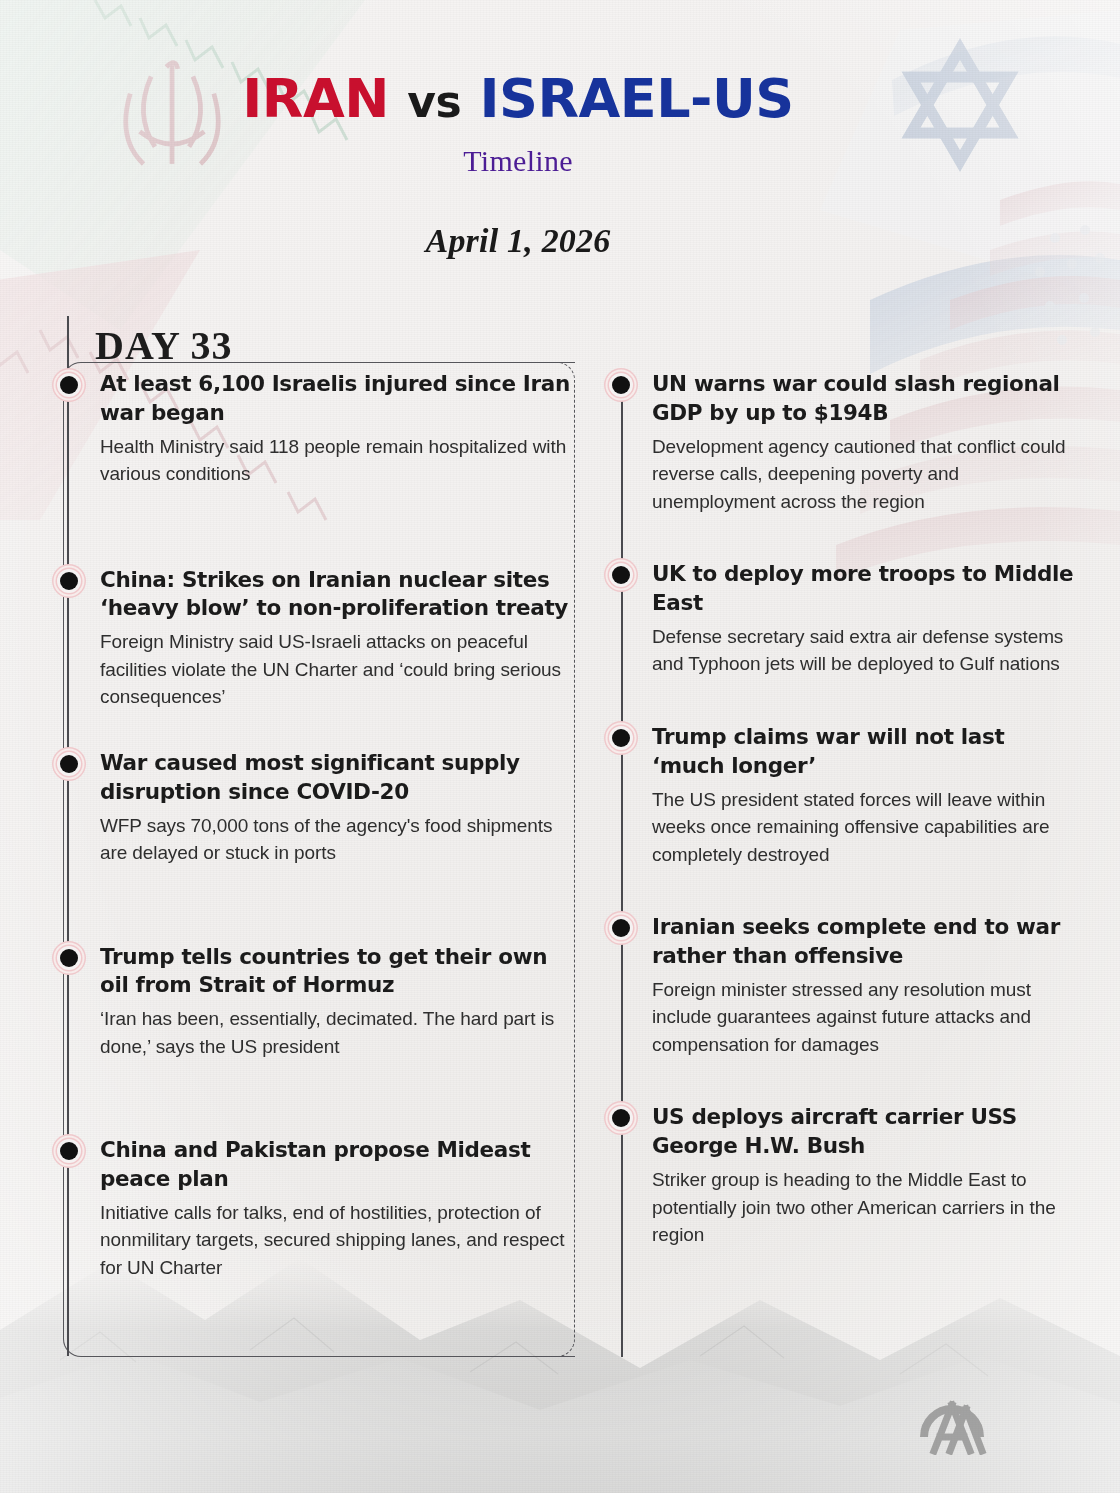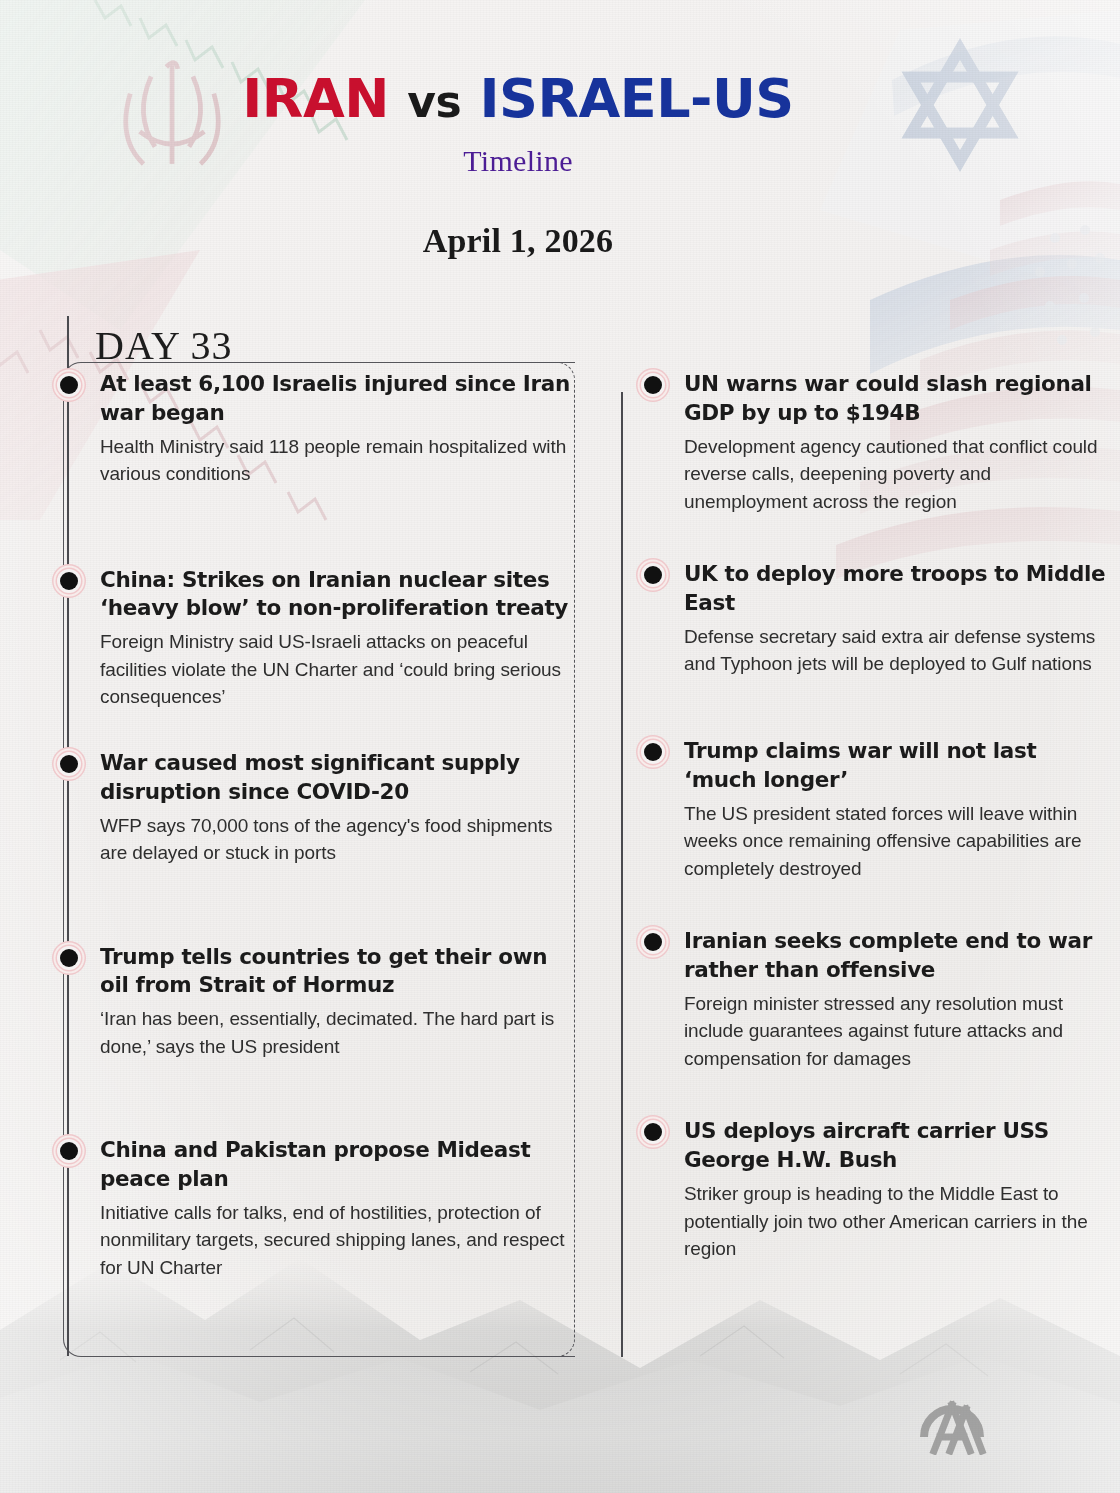--- a/index.html
+++ b/index.html
@@ -45,37 +45,38 @@
     margin-top:18px;
     letter-spacing:.3px;
   }
   .datebar {
     font-family:"Liberation Serif", serif;
     font-weight:bold;
     font-size:34px;
     color:#1a1a1a;
     margin-top:44px;
     letter-spacing:.2px;
+    font-style:italic;
   }
 
   
   .day-label {
     position:absolute;
     left:95px; top:322px;
     font-family:"Liberation Serif", serif;
-    font-weight:normal;
+    font-weight:bold;
     font-size:40px;
     letter-spacing:1px;
     color:#1d1d1d;
   }
 
   
   .col { position:absolute; }
   .col-left  { left:60px;  top:284px;  width:520px; }
-  .col-right { left:644px; top:370px;  width:470px; }
+  .col-right { left:612px; top:370px;  width:470px; }
 
   
   .left-frame {
     position:absolute;
     left:63px; top:362px;
     width:512px; height:995px;
     border:1.4px solid #55555a;
     border-right:none;
     border-radius:18px 0 0 18px;
     z-index:2;
@@ -339,21 +340,21 @@
 
   <div class="col col-right">
     <div class="item" style="margin-bottom:45px">
       <span class="dot"></span>
       <div class="body">
         <h3>UN warns war could slash regional GDP by up to $194B</h3>
         <p>Development agency cautioned that conflict could reverse calls, deepening poverty and unemployment across the region</p>
       </div>
     </div>
 
-    <div class="item" style="margin-bottom:59px">
+    <div class="item" style="margin-bottom:45px">
       <span class="dot"></span>
       <div class="body">
         <h3>UK to deploy more troops to Middle East</h3>
         <p>Defense secretary said extra air defense systems and Typhoon jets will be deployed to Gulf nations</p>
       </div>
     </div>
 
     <div class="item" style="margin-bottom:45px">
       <span class="dot"></span>
       <div class="body">

